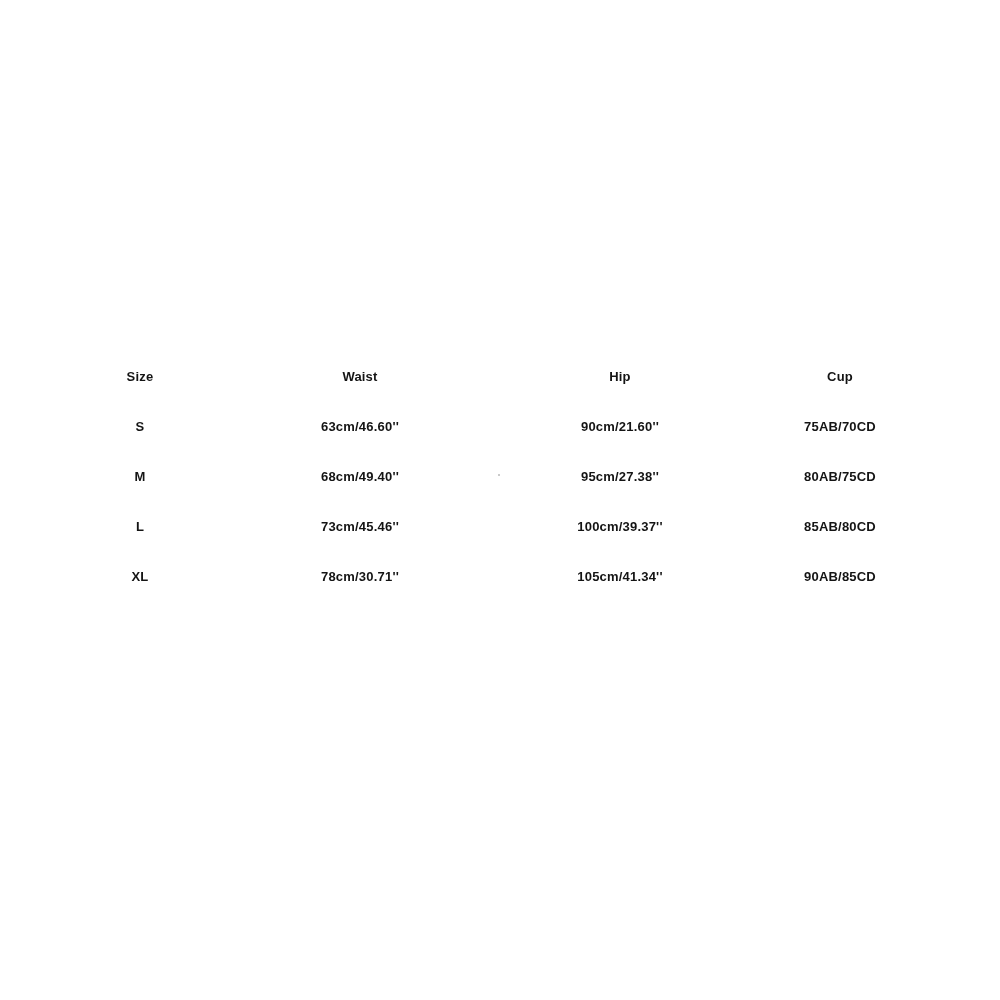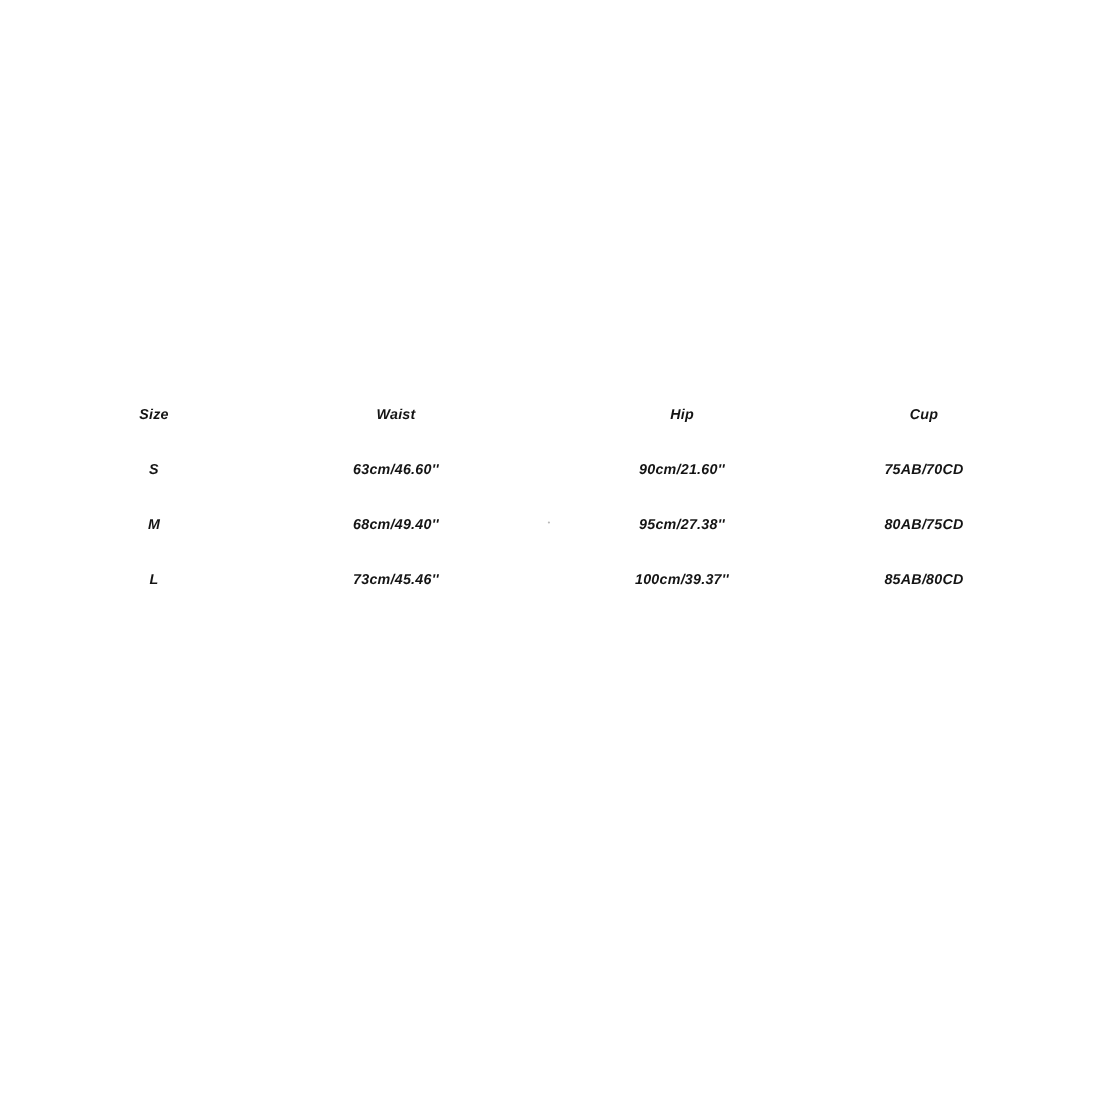--- a/index.html
+++ b/index.html
@@ -14,21 +14,20 @@
     color: #1a1a1a;
     position: relative;
     overflow: hidden;
   }
   .size-chart {
     position: absolute;
     left: 0;
     top: 0;
     width: 1000px;
     height: 1000px;
-    font-style: italic;
   }
   table.chart-table {
     position: absolute;
     left: 40px;
     top: 352px;
     width: 880px;
     border-collapse: collapse;
     table-layout: fixed;
   }
   table.chart-table col.c-size { width: 200px; }
@@ -104,17 +103,23 @@
         <td>68cm/49.40''</td>
         <td>95cm/27.38''</td>
         <td>80AB/75CD</td>
       </tr>
       <tr>
         <td class="size-cell">L</td>
         <td>73cm/45.46''</td>
         <td>100cm/39.37''</td>
         <td>85AB/80CD</td>
       </tr>
+      <tr>
+        <td class="size-cell">XL</td>
+        <td>78cm/30.71''</td>
+        <td>105cm/41.34''</td>
+        <td>90AB/85CD</td>
+      </tr>
     </tbody>
   </table>
 
   <div class="speck"></div>
 </div>
 
 </body></html>

